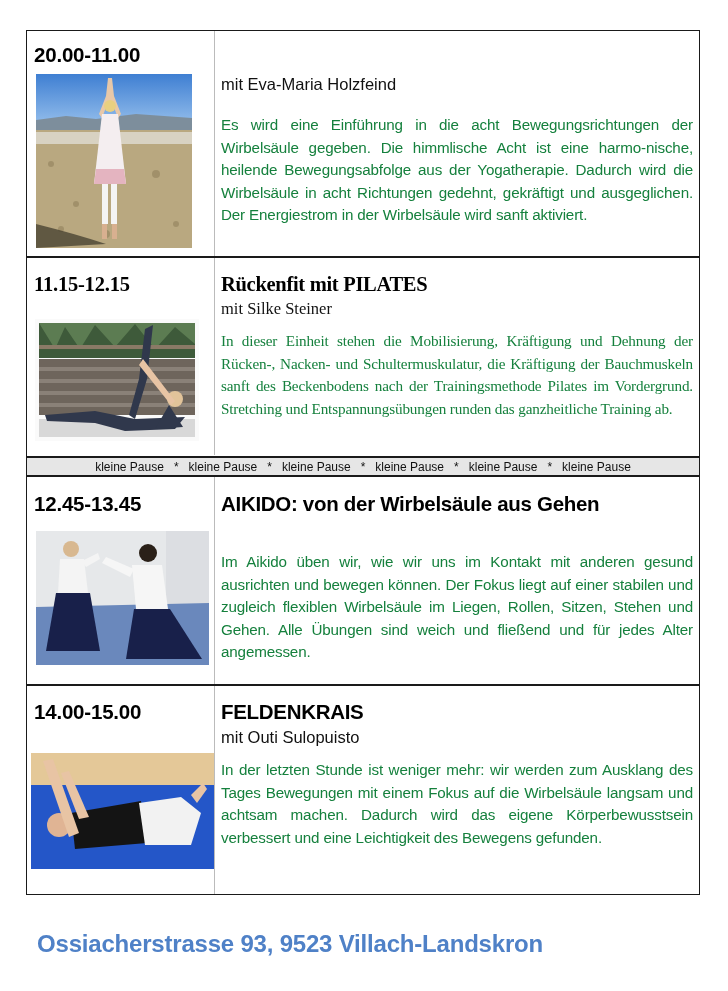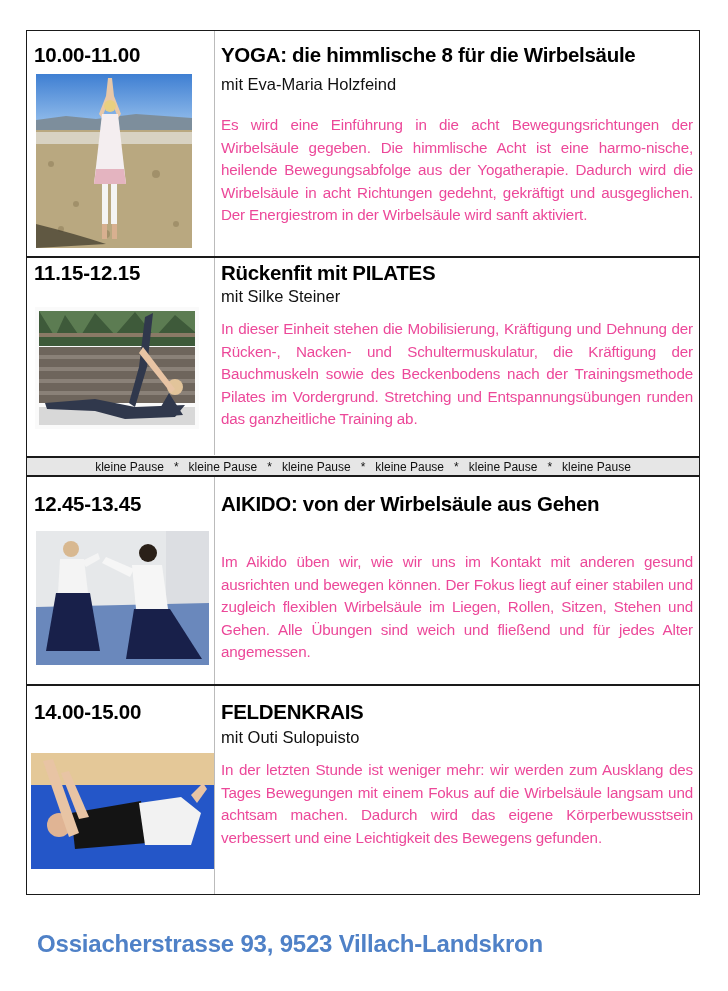--- a/index.html
+++ b/index.html
@@ -7,38 +7,37 @@
       font-family: "Liberation Sans", sans-serif; color: #111; }
     .table { position: absolute; left: 26px; top: 30px; width: 674px; height: 865px;
       border: 1.5px solid #1a1a1a; box-sizing: border-box; }
     .vline { position: absolute; left: 187px; width: 1px; background: #bbb; }
     .hline { position: absolute; left: 0; right: 0; height: 1.5px; background: #1a1a1a; }
     .row { position: absolute; left: 0; right: 0; }
     .time { position: absolute; left: 7px; font-weight: bold; font-size: 20.5px; letter-spacing: -0.2px; color: #000; }
     .title { position: absolute; left: 194px; font-weight: bold; font-size: 20.5px; color: #000; letter-spacing: -0.3px; white-space: nowrap; }
     .teacher { position: absolute; left: 194px; font-size: 16.5px; color: #111; white-space: nowrap; }
     .desc { position: absolute; left: 194px; width: 472px; font-size: 15.2px; line-height: 22.5px;
-      text-align: justify; color: #ec4899; letter-spacing: -0.15px; }
+      text-align: justify; color: #15803d; letter-spacing: -0.15px; }
     .photo { position: absolute; overflow: hidden; }
     .pause { position: absolute; left: 0; right: 0; background: #e6e6e6; font-size: 12px;
       text-align: center; line-height: 18px; color: #111; white-space: pre; }
     .address { position: absolute; left: 0; width: 580px; top: 930px; text-align: center;
       font-weight: bold; font-size: 24px; color: #4f81c7; letter-spacing: -0.2px; }
   </style>
 </head>
 <body>
 
 <div class="table">
 
   <div class="vline" style="top:0; height:424px;"></div>
   <div class="vline" style="top:445px; height:418px;"></div>
 
   <div class="row" style="top:0; height:225px;">
-    <div class="time" style="top:12px;">10.00-11.00</div>
-    <div class="title" style="top:12px;">YOGA: die himmlische 8 für die Wirbelsäule</div>
+    <div class="time" style="top:12px;">20.00-11.00</div>
     <div class="teacher" style="top:44px;">mit Eva-Maria Holzfeind</div>
     <div class="desc" style="top:83px;">Es wird eine Einführung in die acht Bewegungsrichtungen der Wirbelsäule gegeben. Die himmlische Acht ist eine harmo-nische, heilende Bewegungsabfolge aus der Yogatherapie. Dadurch wird die Wirbelsäule in acht Richtungen gedehnt, gekräftigt und ausgeglichen. Der Energiestrom in der Wirbelsäule wird sanft aktiviert.</div>
     <div class="photo" style="left:9px; top:43px; width:156px; height:174px;" title="Woman in white dress standing in yoga tree pose with hands above head on a gravel plain under blue sky">
       <svg width="156" height="174" viewBox="0 0 156 174">
         <defs>
           <linearGradient id="sky1" x1="0" y1="0" x2="0" y2="1">
             <stop offset="0" stop-color="#3f7fd2"></stop>
               <stop offset="1" stop-color="#9cc4ee"></stop>
           </linearGradient>
         </defs>
@@ -62,25 +61,25 @@
         <path d="M60 95 L88 95 L90 110 L58 110 Z" fill="#e4b4c0"></path>
         <rect x="66" y="110" width="6" height="40" fill="#f4f4f4"></rect>
         <rect x="75" y="110" width="6" height="40" fill="#f4f4f4"></rect>
         <rect x="66" y="150" width="5" height="15" fill="#d8b090"></rect>
         <rect x="76" y="150" width="5" height="15" fill="#d8b090"></rect>
       </svg>
     </div>
   </div>
   <div class="hline" style="top:225px;"></div>
 
-  <div class="row" style="top:216px; height:194px;">
+  <div class="row" style="top:228px; height:194px;font-family:Liberation Serif, serif;">
     <div class="time" style="top:14px;">11.15-12.15</div>
     <div class="title" style="top:14px;">Rückenfit mit PILATES</div>
     <div class="teacher" style="top:40px;">mit Silke Steiner</div>
-    <div class="desc" style="top:71px;">In dieser Einheit stehen die Mobilisierung, Kräftigung und Dehnung der Rücken-, Nacken- und Schultermuskulatur, die Kräftigung der Bauchmuskeln sowie des Beckenbodens nach der Trainingsmethode Pilates im Vordergrund. Stretching und Entspannungsübungen runden das ganzheitliche Training ab.</div>
+    <div class="desc" style="top:71px;">In dieser Einheit stehen die Mobilisierung, Kräftigung und Dehnung der Rücken-, Nacken- und Schultermuskulatur, die Kräftigung der Bauchmuskeln sanft des Beckenbodens nach der Trainingsmethode Pilates im Vordergrund. Stretching und Entspannungsübungen runden das ganzheitliche Training ab.</div>
     <div class="photo" style="left:8px; top:60px; width:164px; height:122px;" title="Woman doing a Pilates leg stretch on a terrace in front of a wooden fence">
       <svg width="164" height="122" viewBox="0 0 164 122">
         <rect width="164" height="122" fill="#fafafa"></rect>
         <rect x="4" y="4" width="156" height="35" fill="#3e5a3a"></rect>
         <path d="M4 4 L20 30 L30 8 L45 30 L60 6 L80 28 L100 5 L120 30 L140 8 L160 25 L160 4 Z" fill="#5c7c52"></path>
         <rect x="4" y="26" width="156" height="4" fill="#8a7a66"></rect>
         <g fill="#6e655c">
           <rect x="4" y="40" width="156" height="8"></rect>
             <rect x="4" y="52" width="156" height="8"></rect>
           <rect x="4" y="64" width="156" height="8"></rect>

